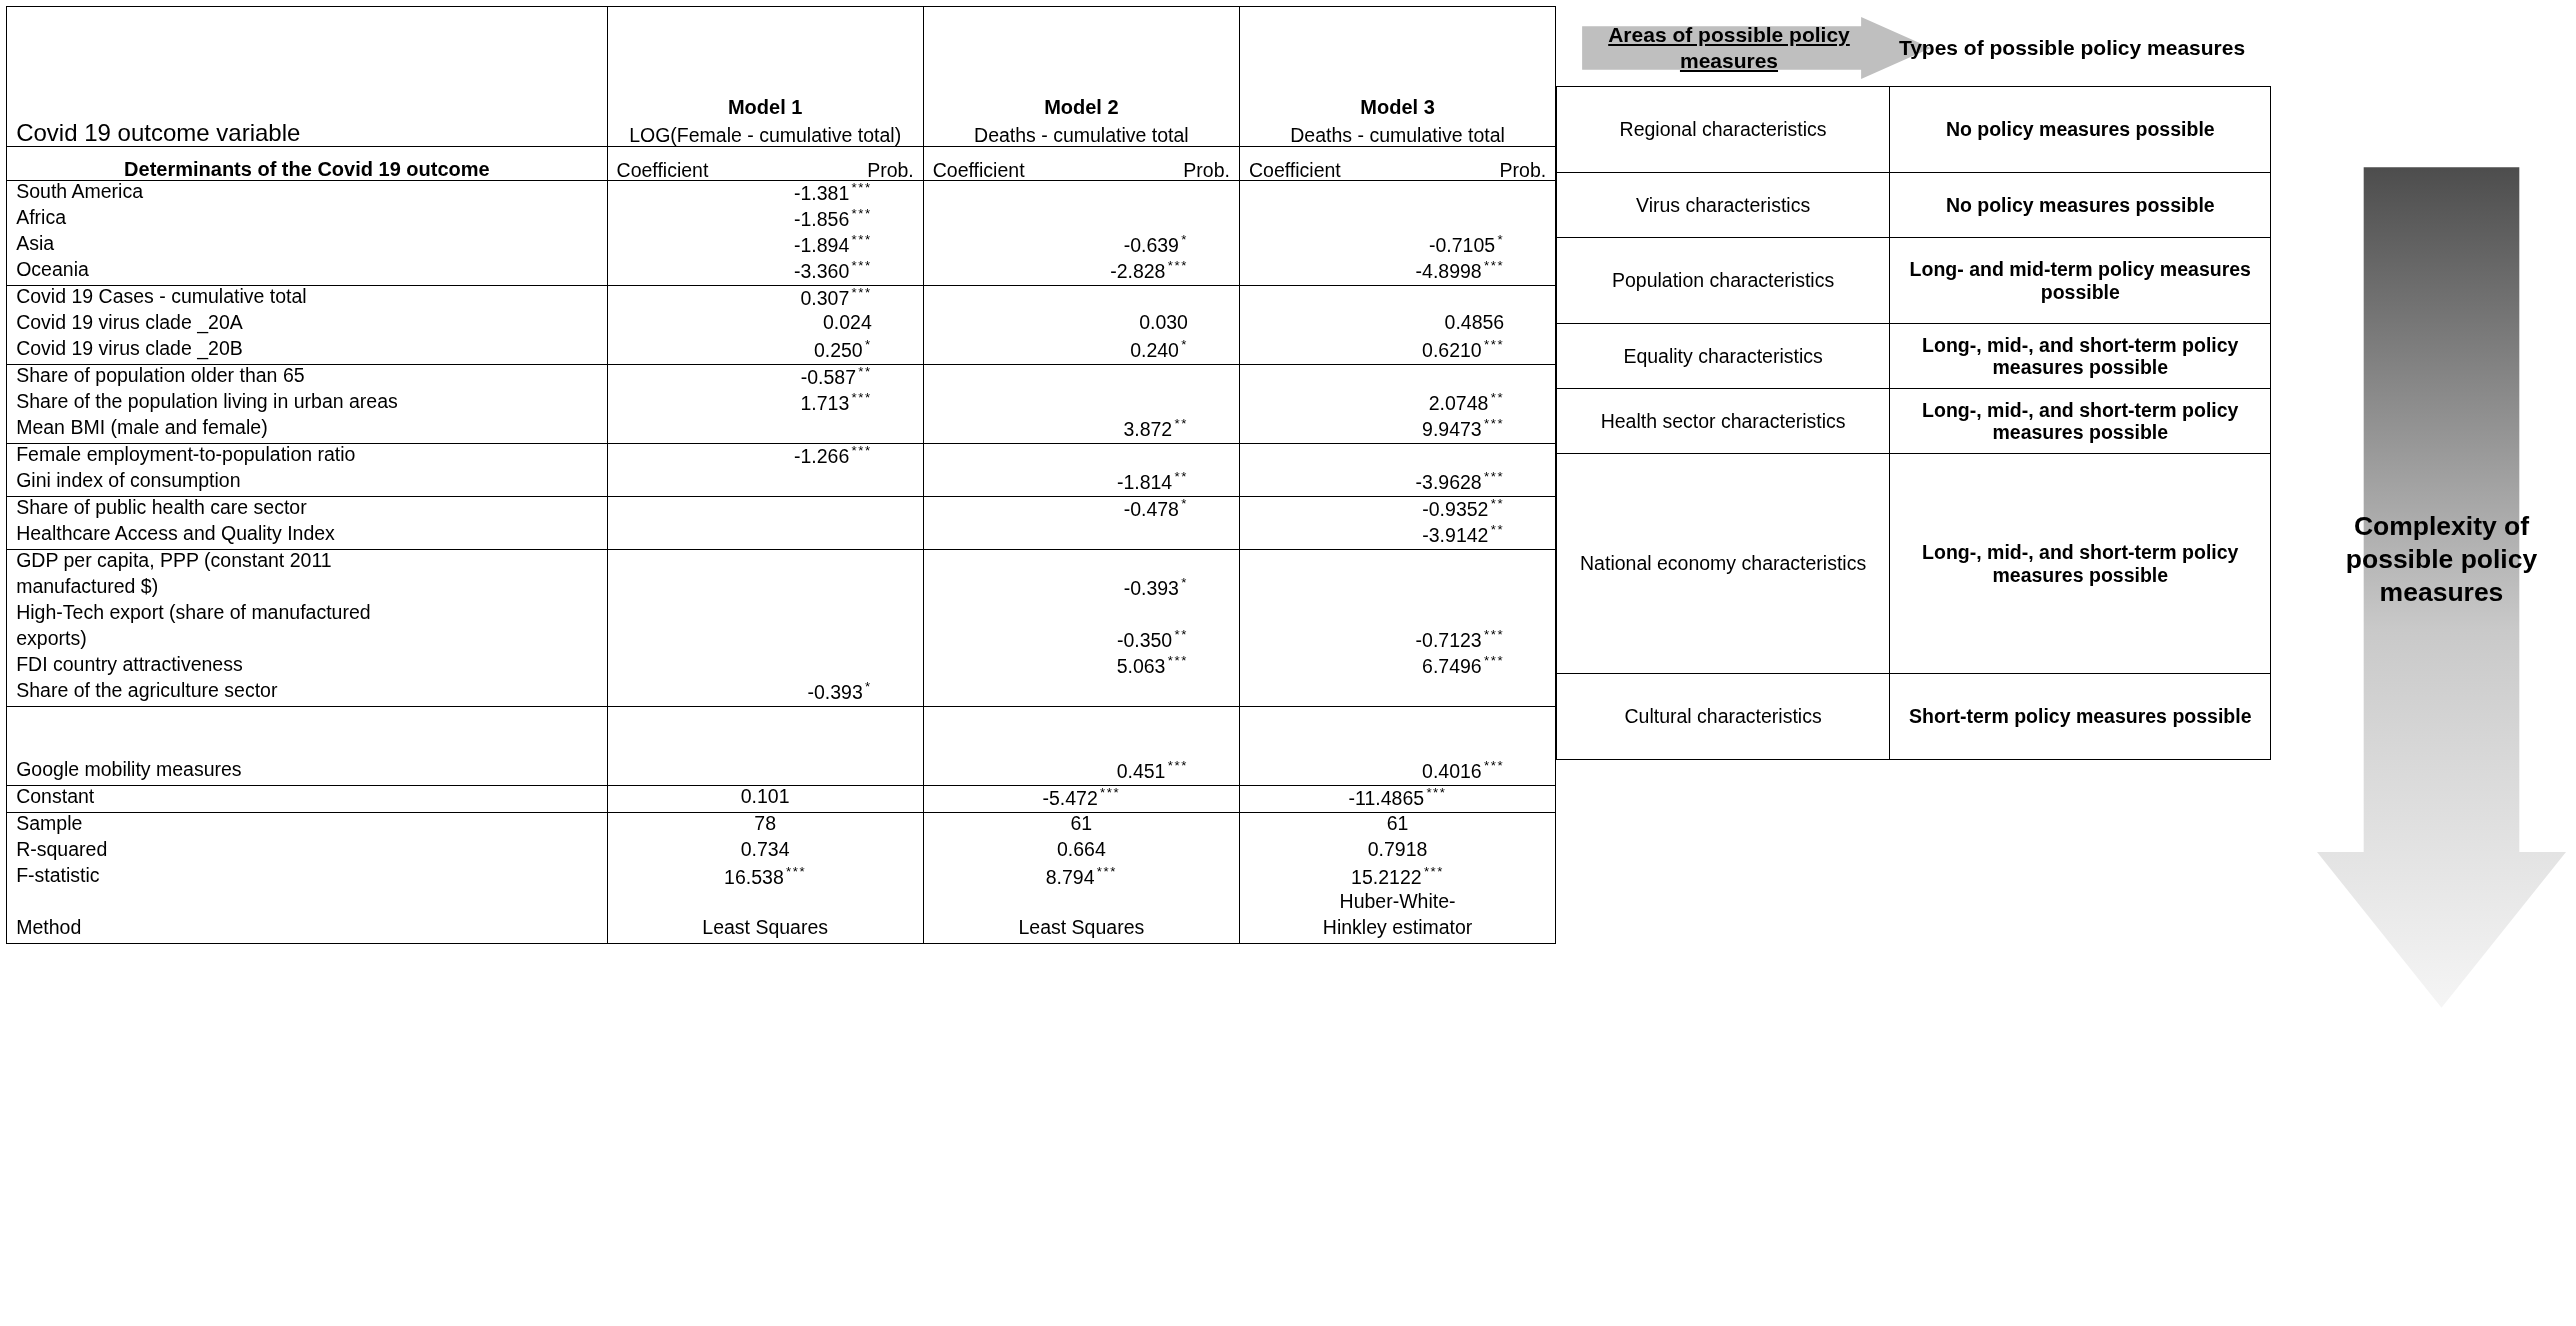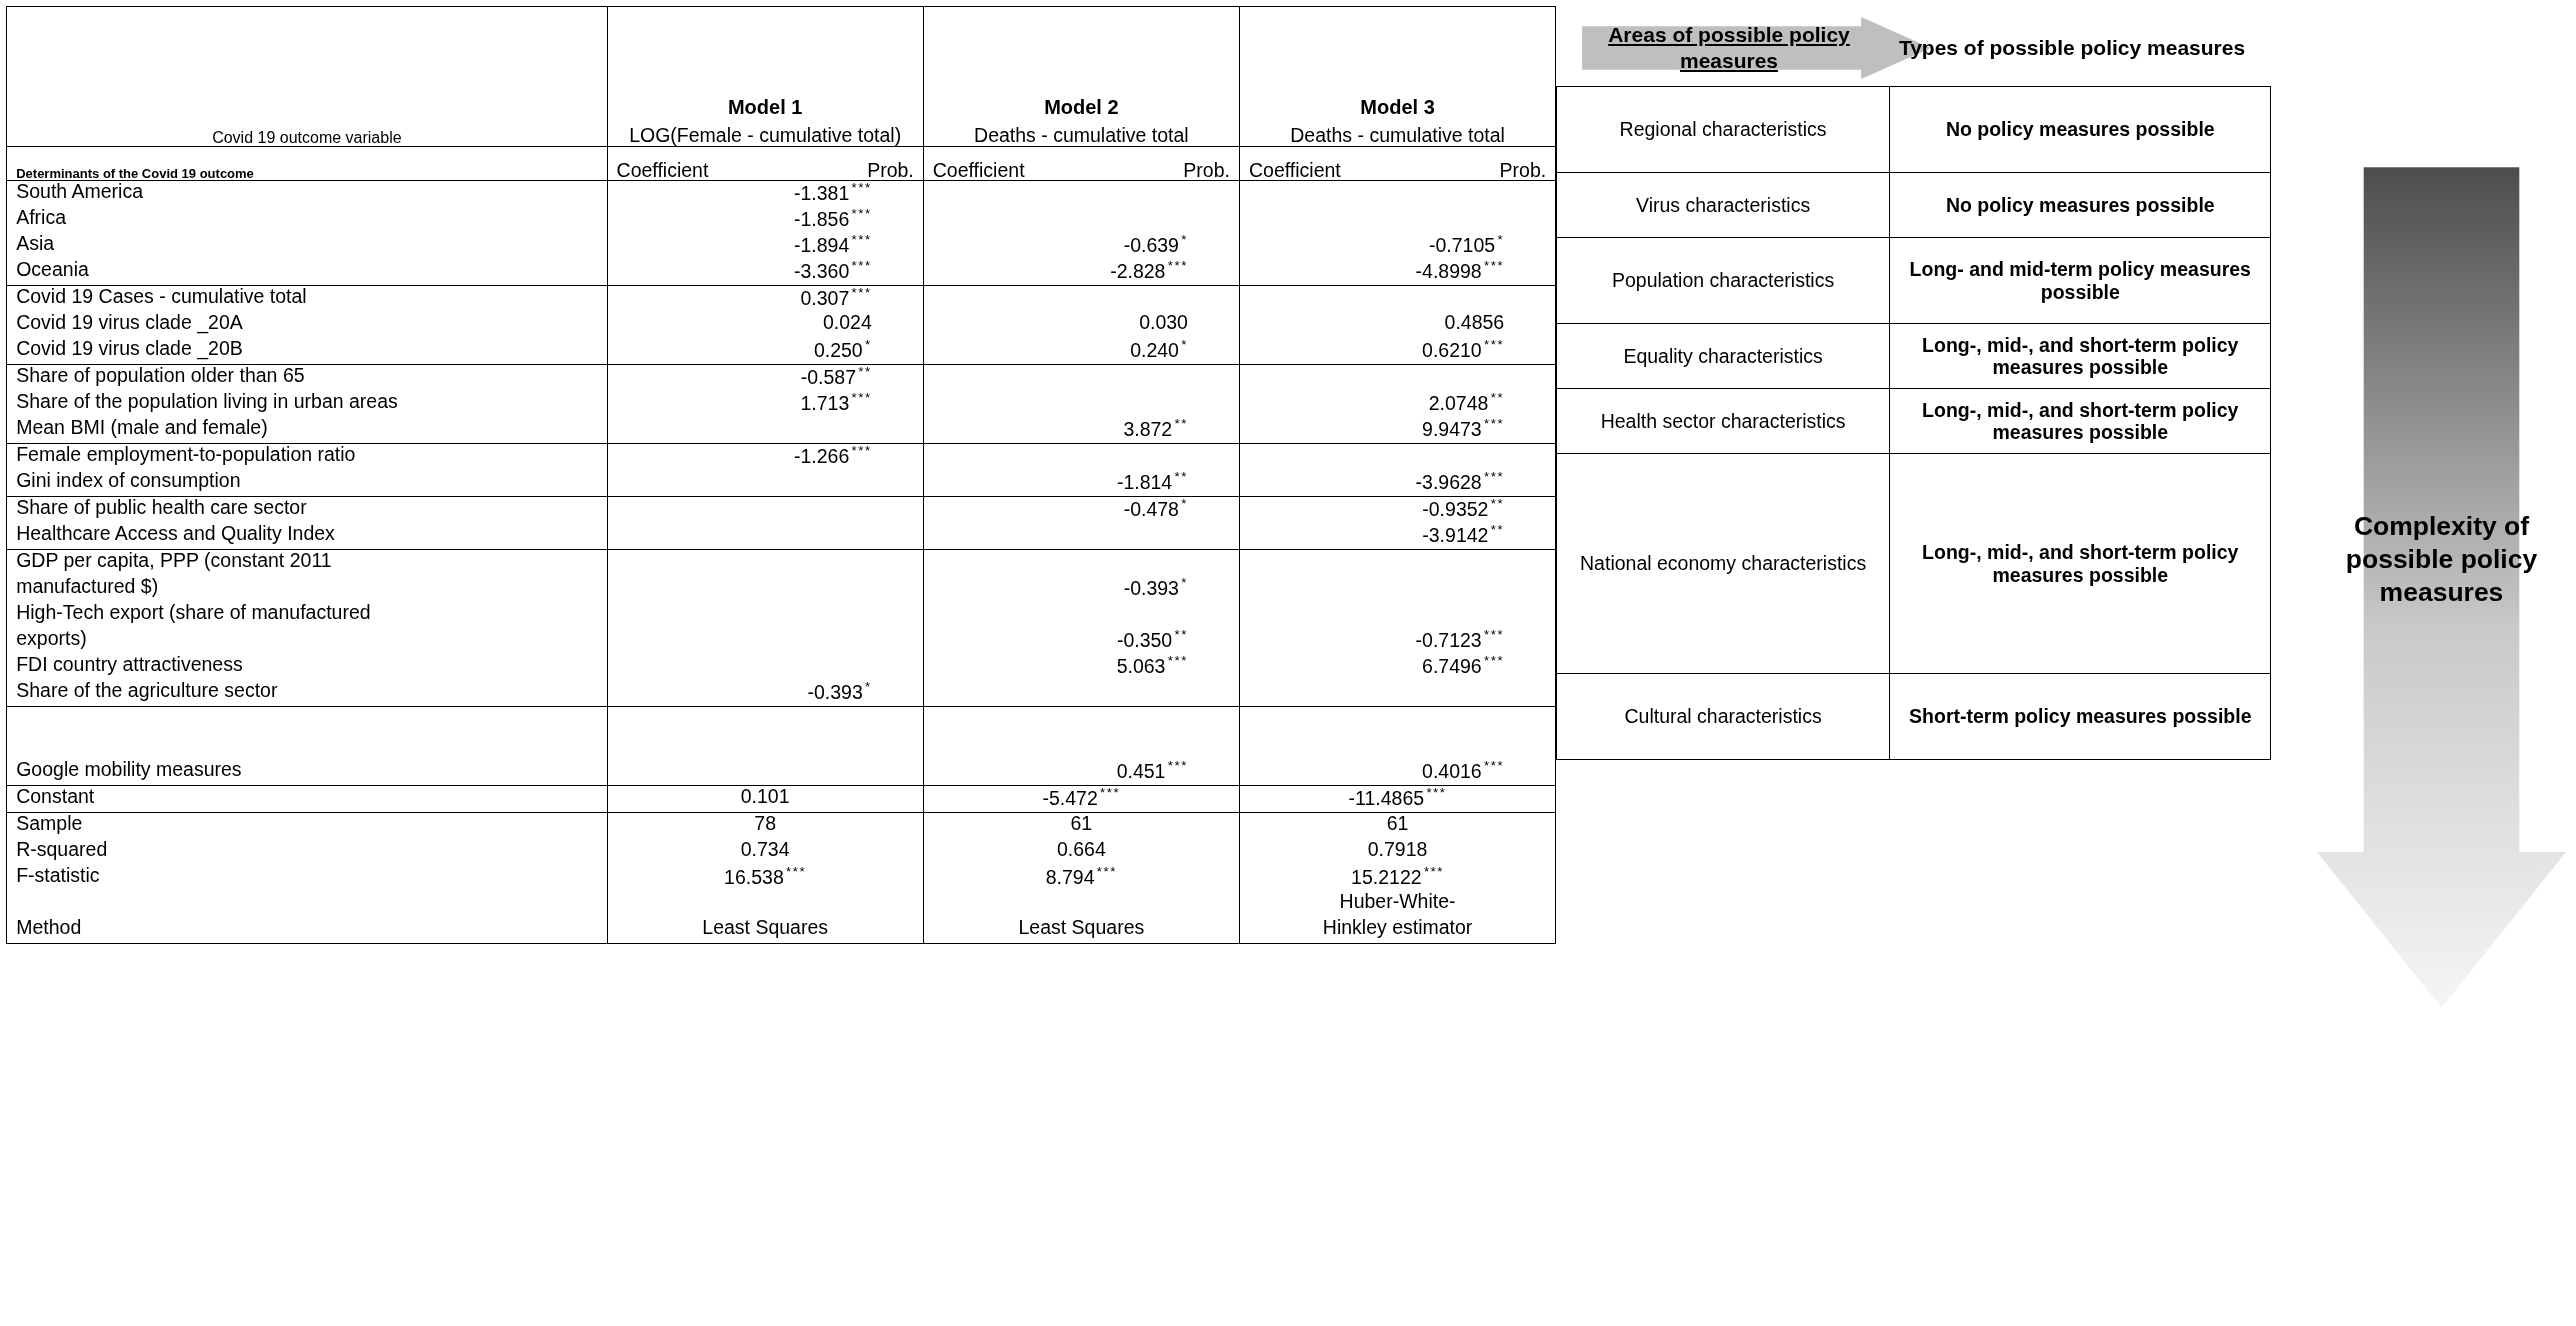--- a/index.html
+++ b/index.html
@@ -17,27 +17,27 @@
     border:1.6px solid #000;
     padding:0 9px;
     vertical-align:bottom;
     font-weight:normal;
     line-height:1.04;
   }
   .col-label{width:600px;}
   .col-m{width:316px;}
 
   .hdr-top td{height:139px;vertical-align:middle;}
-  .hdr-label{text-align:center;font-weight:bold;vertical-align:bottom !important;font-size:16px;padding-bottom:3.1px;}
+  .hdr-label{text-align:left;font-weight:bold;vertical-align:bottom !important;font-size:24px;padding-bottom:3.1px;}
   .hdr-model{text-align:center;}
   .hdr-model .mname{font-weight:bold;display:block;margin-bottom:6.2px;font-size:20px;}
   .hdr-model .mdesc{display:block;font-size:19.5px;line-height:1.15;}
 
   .subhdr td{height:33px;vertical-align:middle;}
-  .subhdr .lbl{font-weight:bold;font-size:13px;text-align:left;}
+  .subhdr .lbl{font-weight:bold;font-size:20px;text-align:center;}
   .subhdr .ch{position:relative;font-size:19.5px;}
   .subhdr .ch .c{float:left;}
   .subhdr .ch .p{float:right;}
 
   .blk td{vertical-align:top;padding-top:3.1px;padding-bottom:4.7px;}
   .blk .names div{height:26px;white-space:nowrap;overflow:hidden;}
   .blk .vals div{height:26px;text-align:right;padding-right:42px;white-space:nowrap;}
   .blk .vals div .st{font-size:13.2px;vertical-align:super;letter-spacing:1.6px;margin-left:2.3px;}
   .blk .vals div.empty{visibility:hidden;}
 

